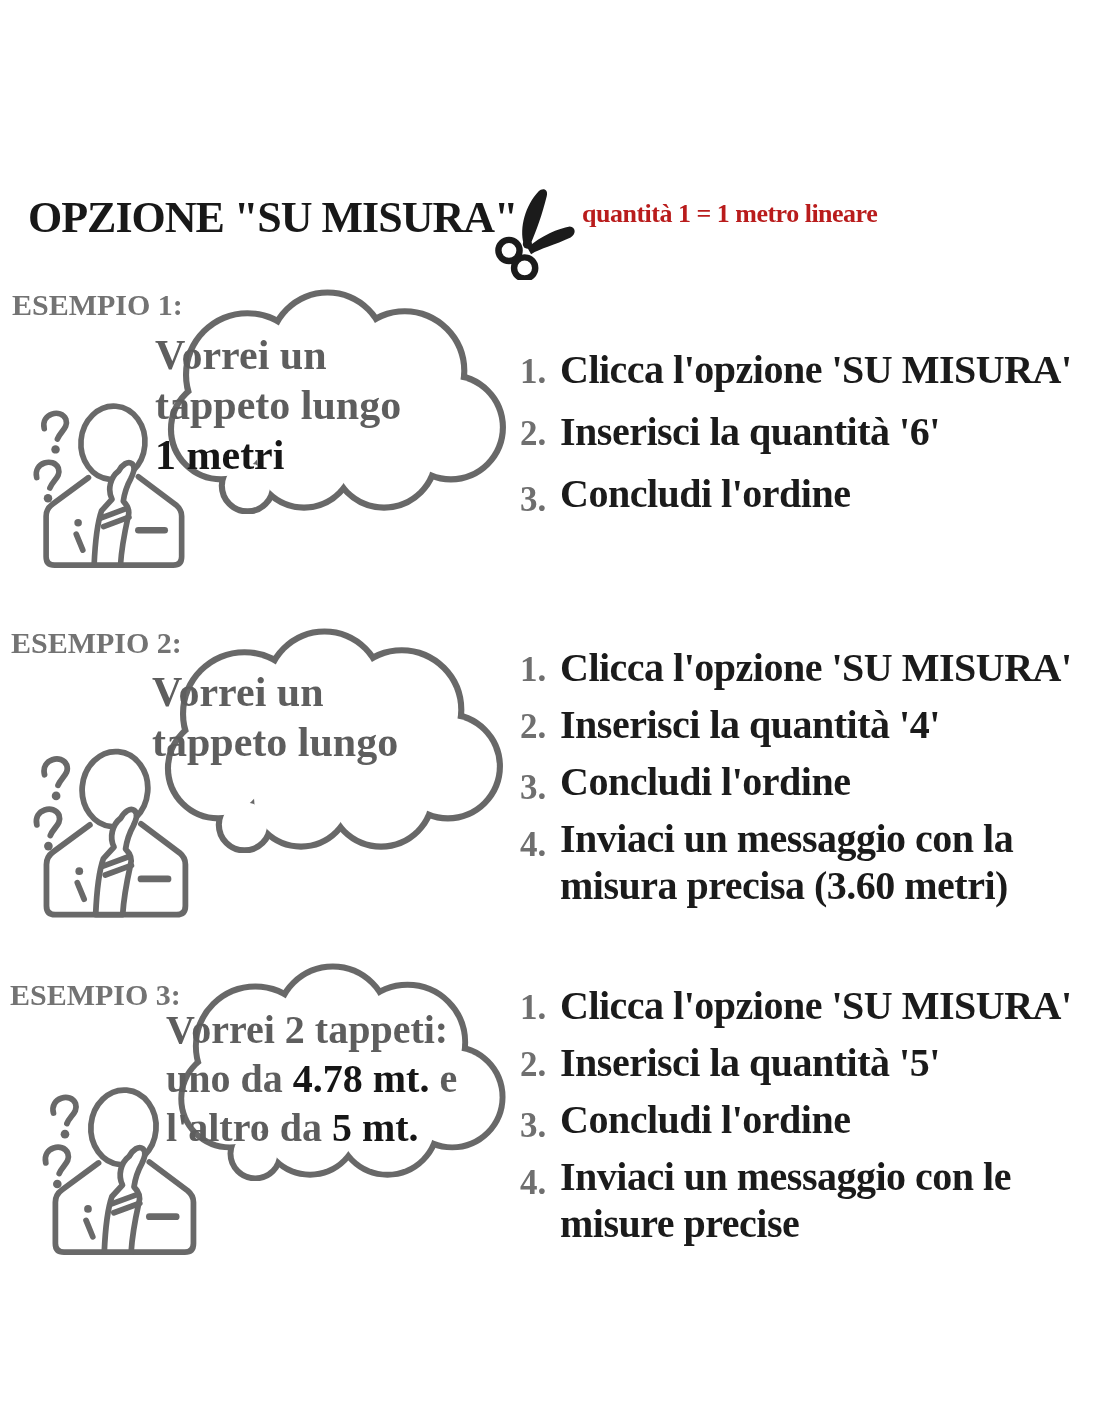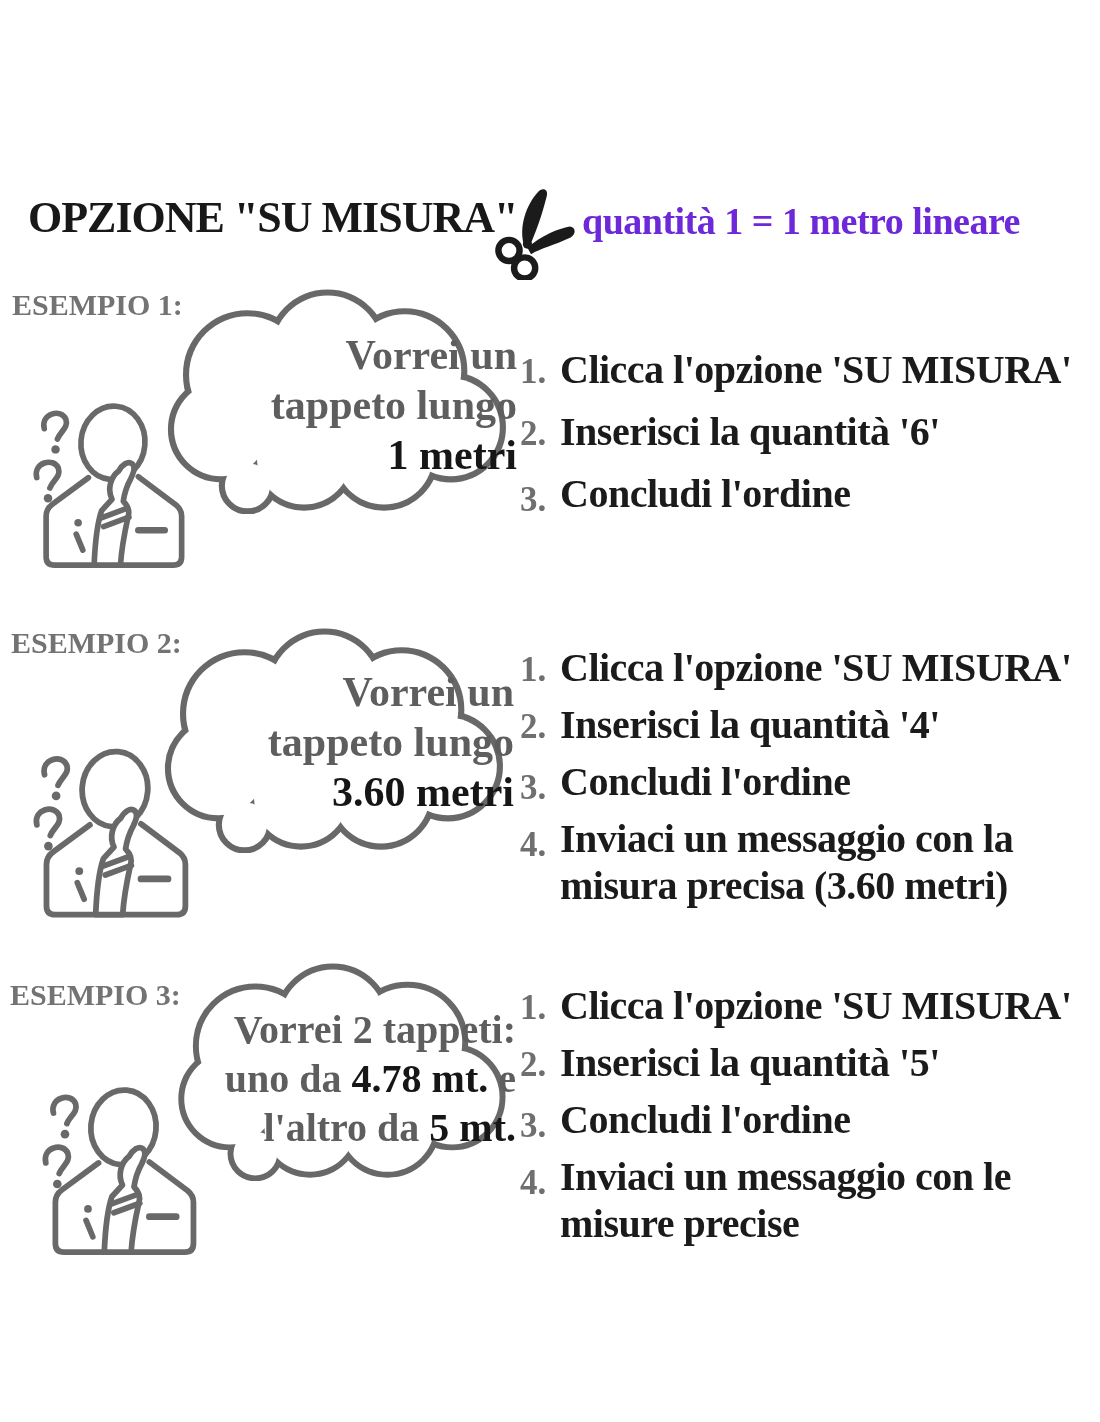--- a/index.html
+++ b/index.html
@@ -6,30 +6,30 @@
   html,body { background:#ffffff; }
   body {
     width:1100px; height:1422px; position:relative; overflow:hidden;
     font-family:"Liberation Serif", serif; font-weight:bold;
     color:#1b1b1b;
   }
   .abs { position:absolute; }
 
   
   .title { font-size:44px; letter-spacing:-1px; color:#181818; white-space:nowrap; }
-  .note  { font-size:38px; letter-spacing:-0.5px; color:#6d28d9; white-space:nowrap; }
+  .note  { font-size:26px; letter-spacing:-0.5px; color:#b91c1c; white-space:nowrap; }
 
   
   .ex-label { font-size:30px; color:#737373; white-space:nowrap; }
 
   
   .bubble { position:absolute; }
   .bubble svg { position:absolute; left:0; top:0; }
   .bubble-text {
-    position:absolute; left:0; right:0; text-align:right;
+    position:absolute; left:0; right:0; text-align:left;
     font-size:42px; line-height:50px; color:#5e5e5e; white-space:nowrap;
   }
   .bubble-text .dark { color:#161616; }
   .bubble3 .bubble-text { font-size:40px; line-height:49px;margin-top:16px; }
 
   
   .steps { position:absolute; width:585px; font-size:40px; line-height:47px; }
   .step { display:flex; align-items:baseline; }
   .step + .step { margin-top:8px; }
   .steps-3row .step + .step { margin-top:13px; }
@@ -152,21 +152,20 @@
         <circle cx="243" cy="178" r="52"></circle>
         <circle cx="158" cy="180" r="50"></circle>
       <circle cx="70" cy="150" r="50"></circle>
         <circle cx="98" cy="210" r="24"></circle>
         <circle cx="185" cy="130" r="62"></circle>
     </g>
   </svg>
   <div class="bubble-text" style="top:40px;">
     <div>Vorrei un</div>
     <div>tappeto lungo</div>
-    <div class="dark">3.60 metri</div>
   </div>
 </div>
 
 <svg class="abs" style="left:32px; top:745px;" width="164" height="180" viewBox="0 0 170 185" aria-hidden="true">
   <g stroke="#696969" stroke-width="6" fill="none" stroke-linecap="round" stroke-linejoin="round">
     <path d="M 13,30 C 9,14 31,8 36,20 C 39,29 30,33 27,41"></path>
     <path d="M 5,82 C 1,66 23,60 28,72 C 31,81 22,85 19,93"></path>
     <path d="M 60,82 L 22,110 Q 15,115 15,123 L 15,166 Q 15,175 24,175 L 150,175 Q 159,175 159,166 L 159,123 Q 159,116 153,111 L 113,81"></path>
     <ellipse cx="86" cy="45" rx="34" ry="39" fill="#ffffff" transform="rotate(5 86 45)"></ellipse>
     <path fill="#ffffff" d="M 66,175 C 67,152 69,131 74,117 L 85,105 C 80,95 83,82 92,75 C 96,68 102,64 106,67 C 110,70 108,77 105,83 C 100,92 98,100 97,107 C 102,112 104,118 102,124 C 98,142 95,159 94,175 Z"></path>

